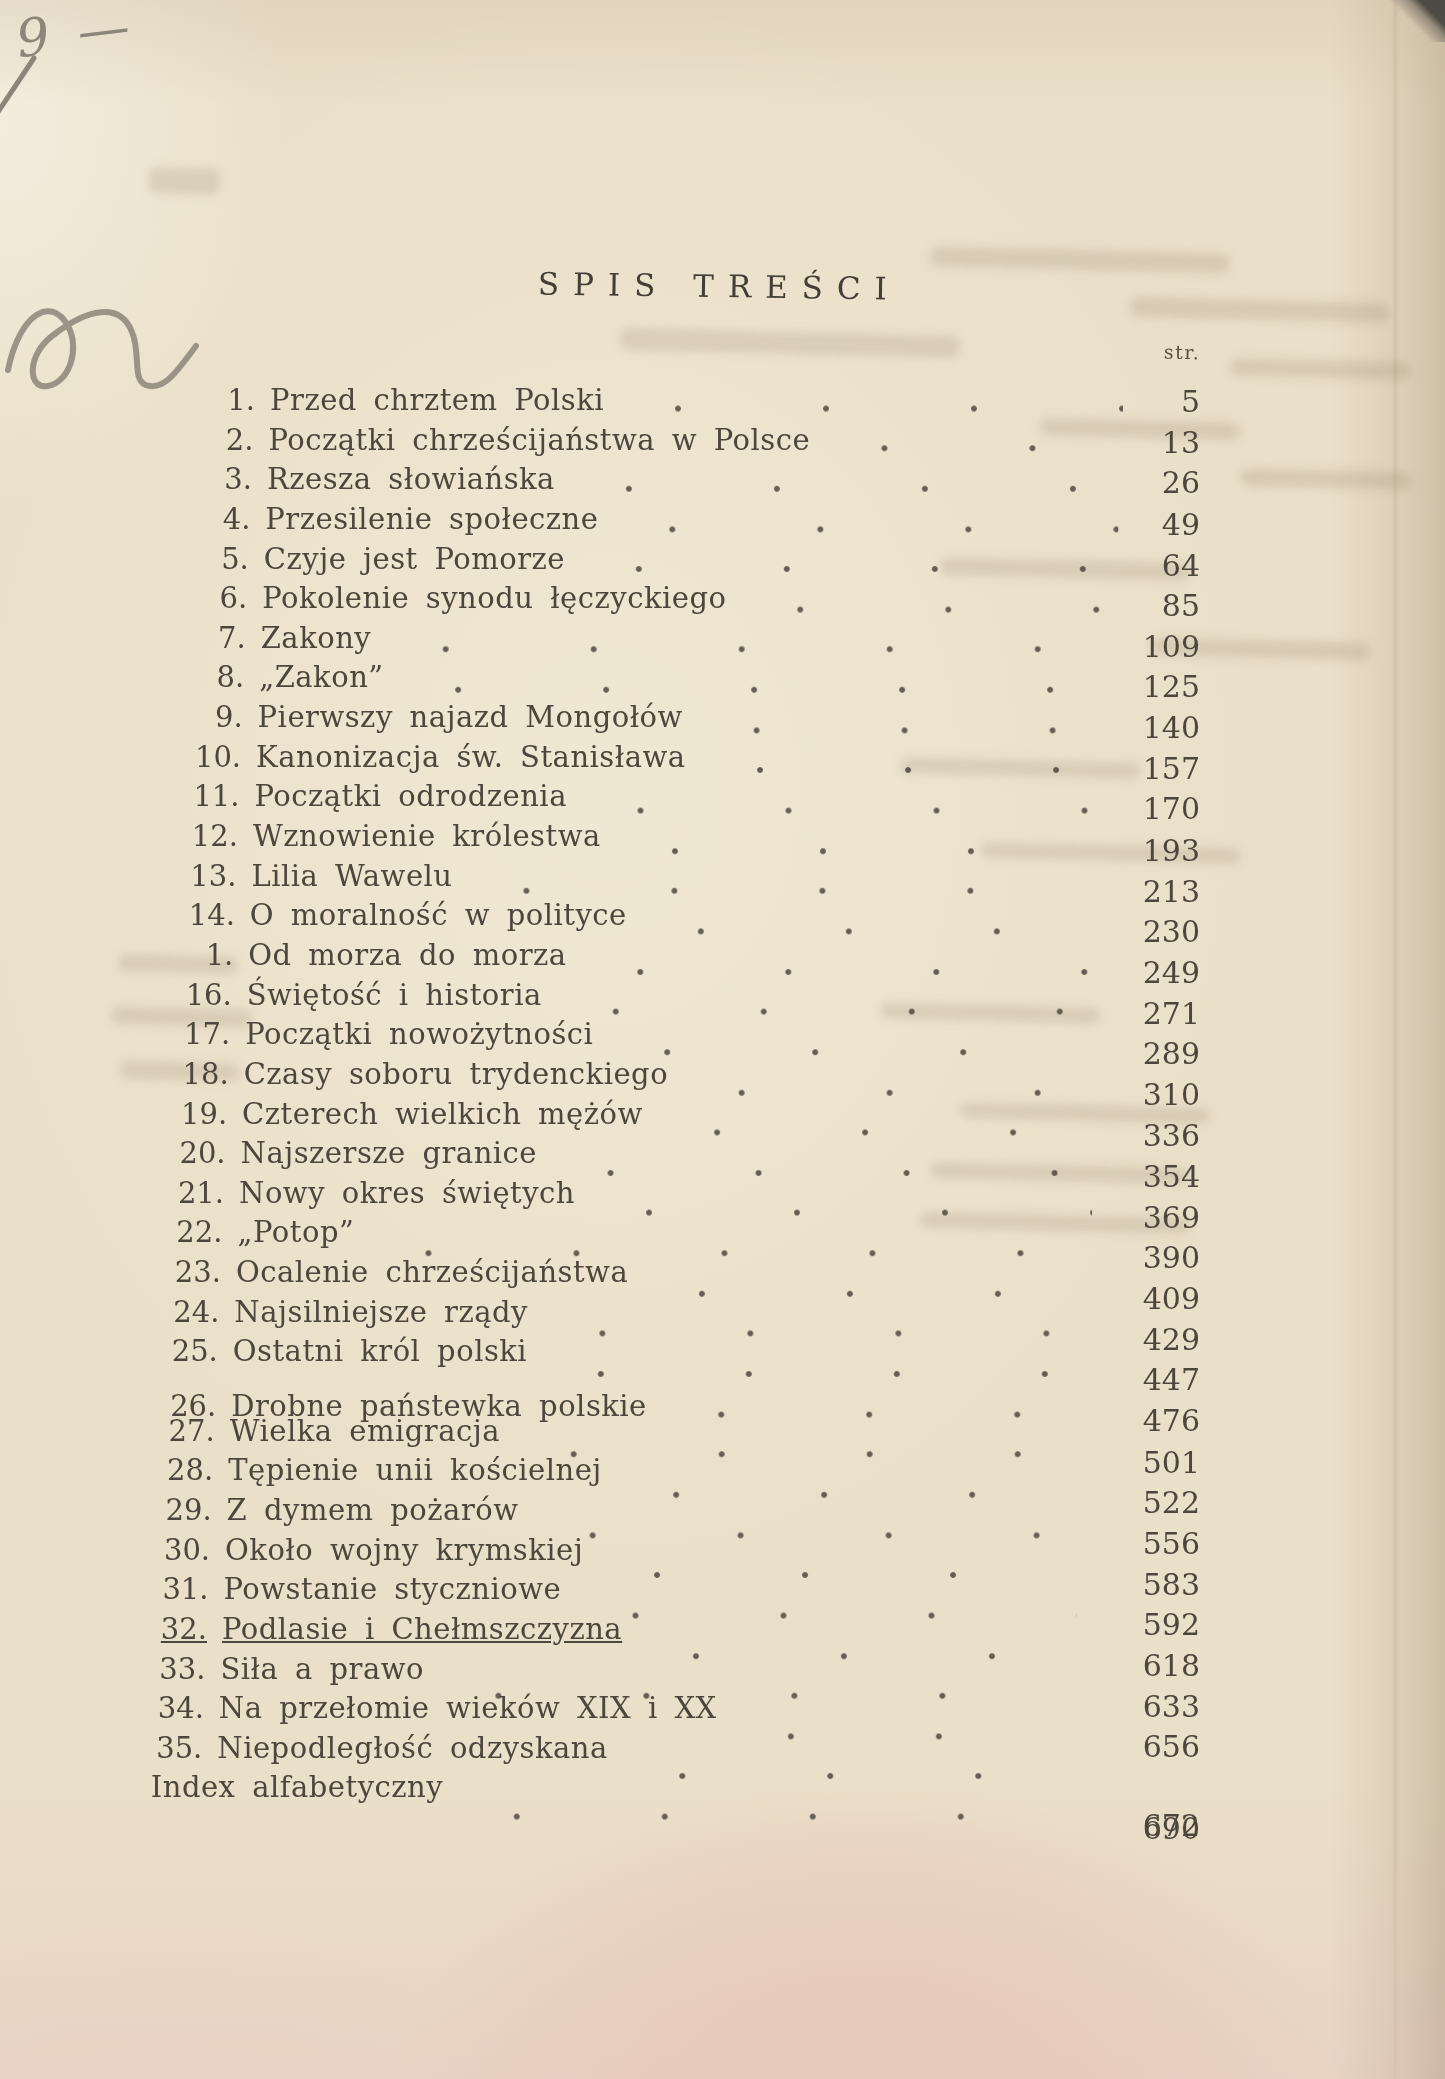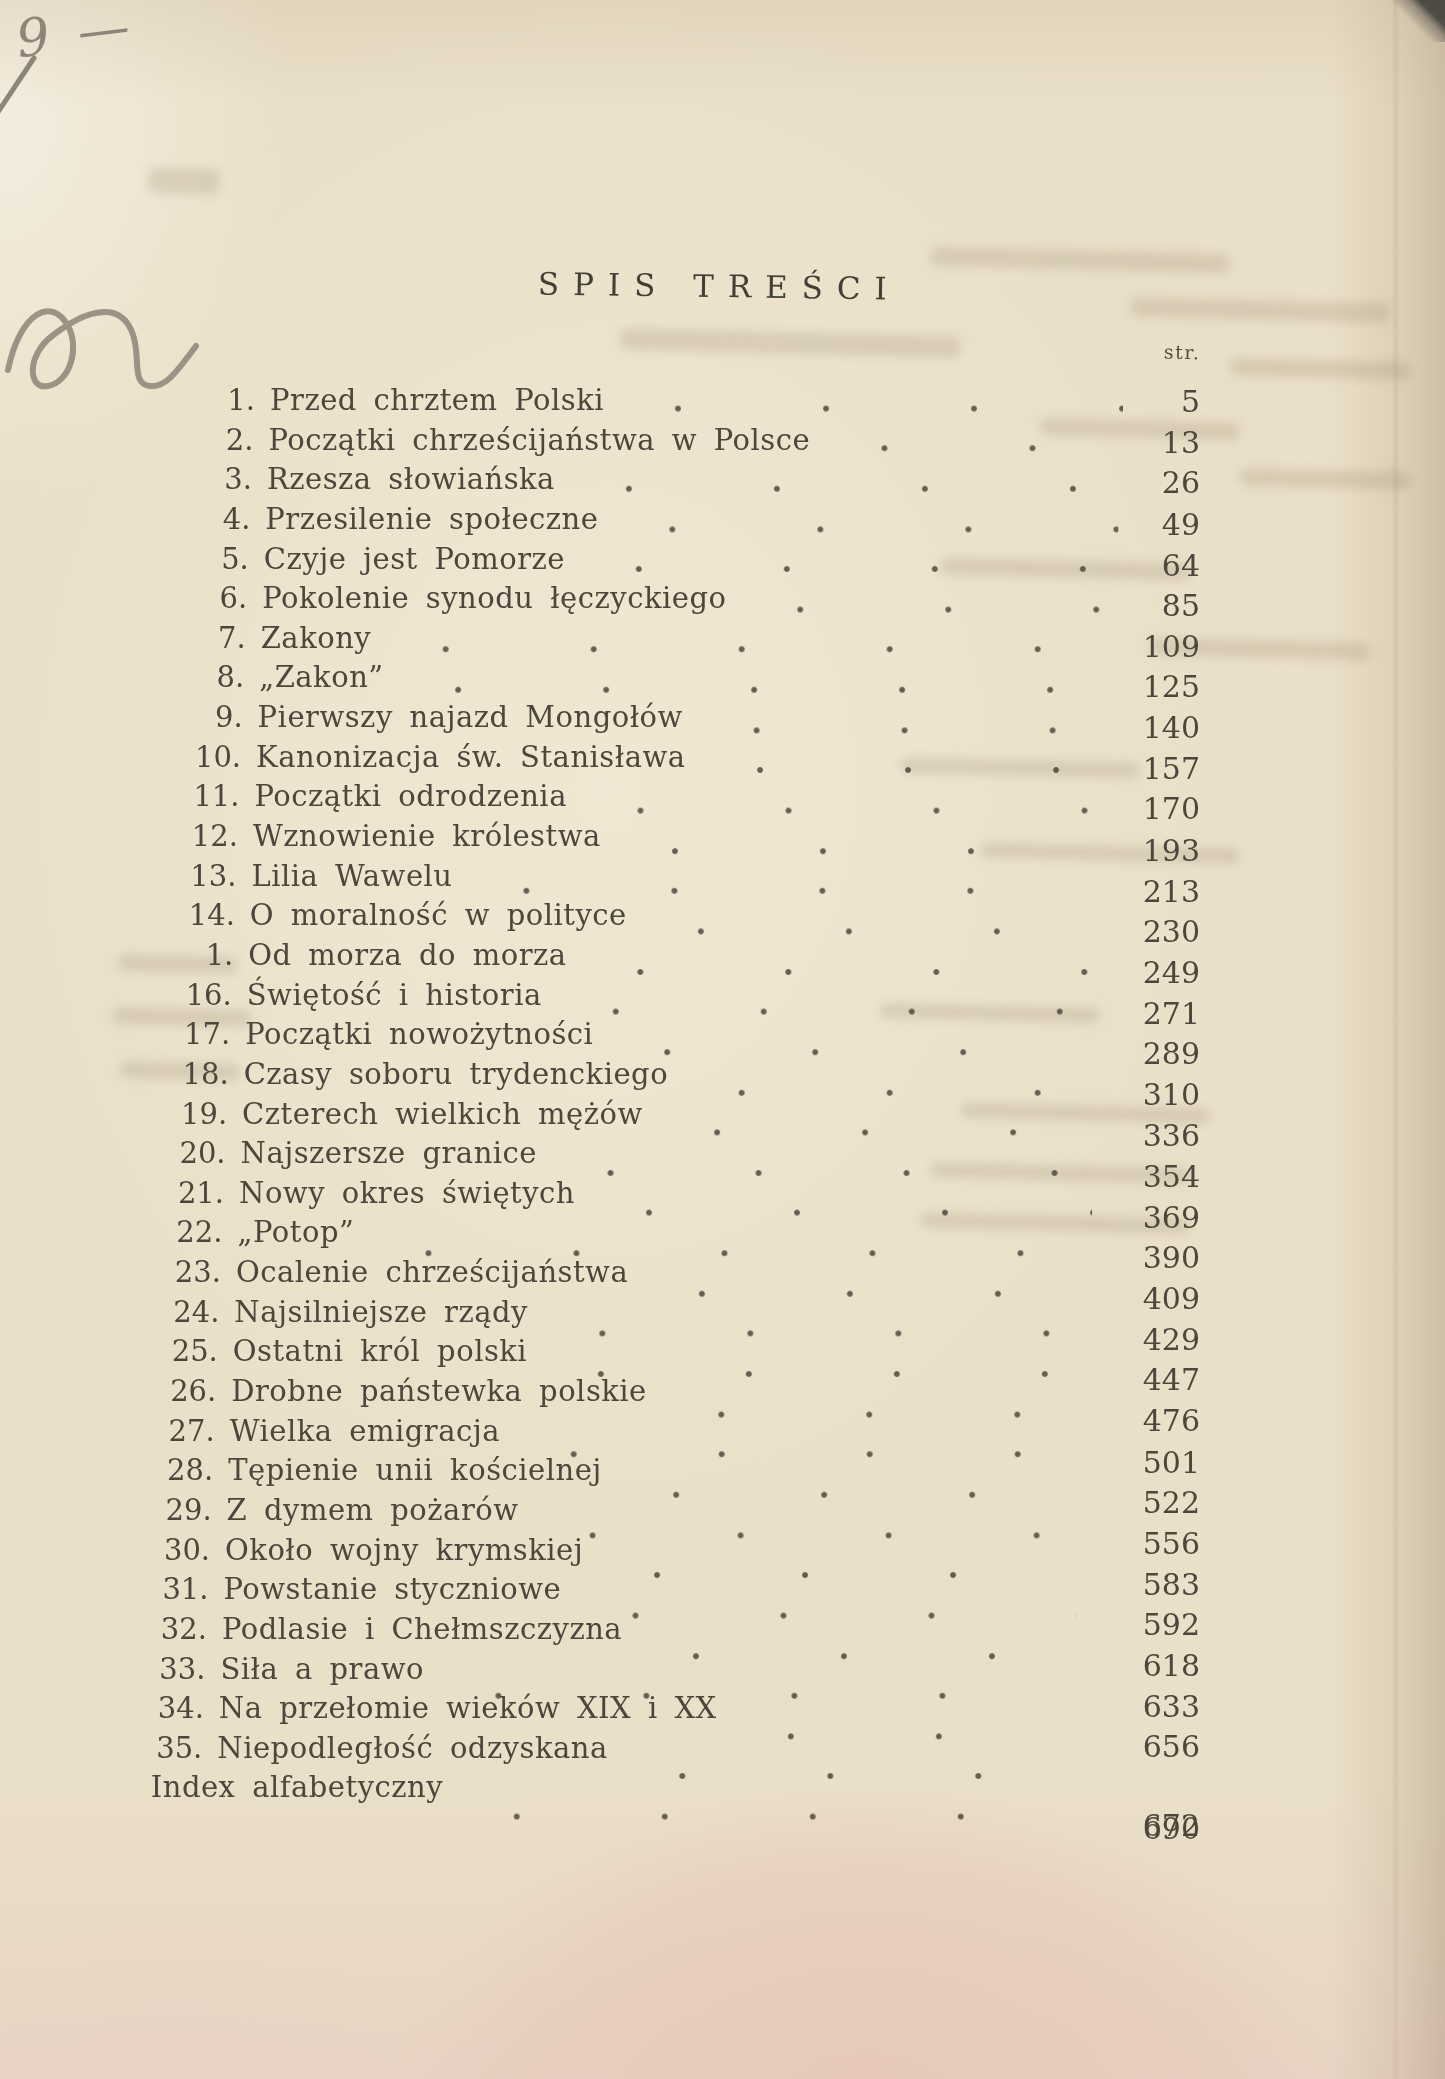--- a/index.html
+++ b/index.html
@@ -347,21 +347,21 @@
     <div class="row">
       <div class="row-left" style="transform: translateX(-37.2px);">
         <span class="num">25.</span>
         <span class="ttl">Ostatni król polski</span>
         <span class="leader" style="transform: translateY(15px);"></span>
       </div>
       <span class="pg" style="transform: translateY(28.25px);">447</span>
     </div>
 
     <div class="row">
-      <div class="row-left" style="transform: translateX(-38.75px);">
+      <div class="row-left" style="transform: translateX(-38.75px); margin-top: 15px;">
         <span class="num">26.</span>
         <span class="ttl">Drobne państewka polskie</span>
         <span class="leader" style="transform: translateY(15.6px);"></span>
       </div>
       <span class="pg" style="transform: translateY(29.38px);">476</span>
     </div>
 
     <div class="row">
       <div class="row-left" style="transform: translateX(-40.3px);">
         <span class="num">27.</span>
@@ -401,21 +401,21 @@
     <div class="row">
       <div class="row-left" style="transform: translateX(-46.5px);">
         <span class="num">31.</span>
         <span class="ttl">Powstanie styczniowe</span>
         <span class="leader" style="transform: translateY(18.6px);"></span>
       </div>
       <span class="pg" style="transform: translateY(35.03px);">592</span>
     </div>
 
     <div class="row">
-      <div class="row-left" style="transform: translateX(-48.05px);">
+      <div class="row-left" style="transform: translateX(-48.05px); text-decoration: underline;">
         <span class="num">32.</span>
         <span class="ttl">Podlasie i Chełmszczyzna</span>
         <span class="leader" style="transform: translateY(19.2px);"></span>
       </div>
       <span class="pg" style="transform: translateY(36.16px);">618</span>
     </div>
 
     <div class="row">
       <div class="row-left" style="transform: translateX(-49.6px);">
         <span class="num">33.</span>

